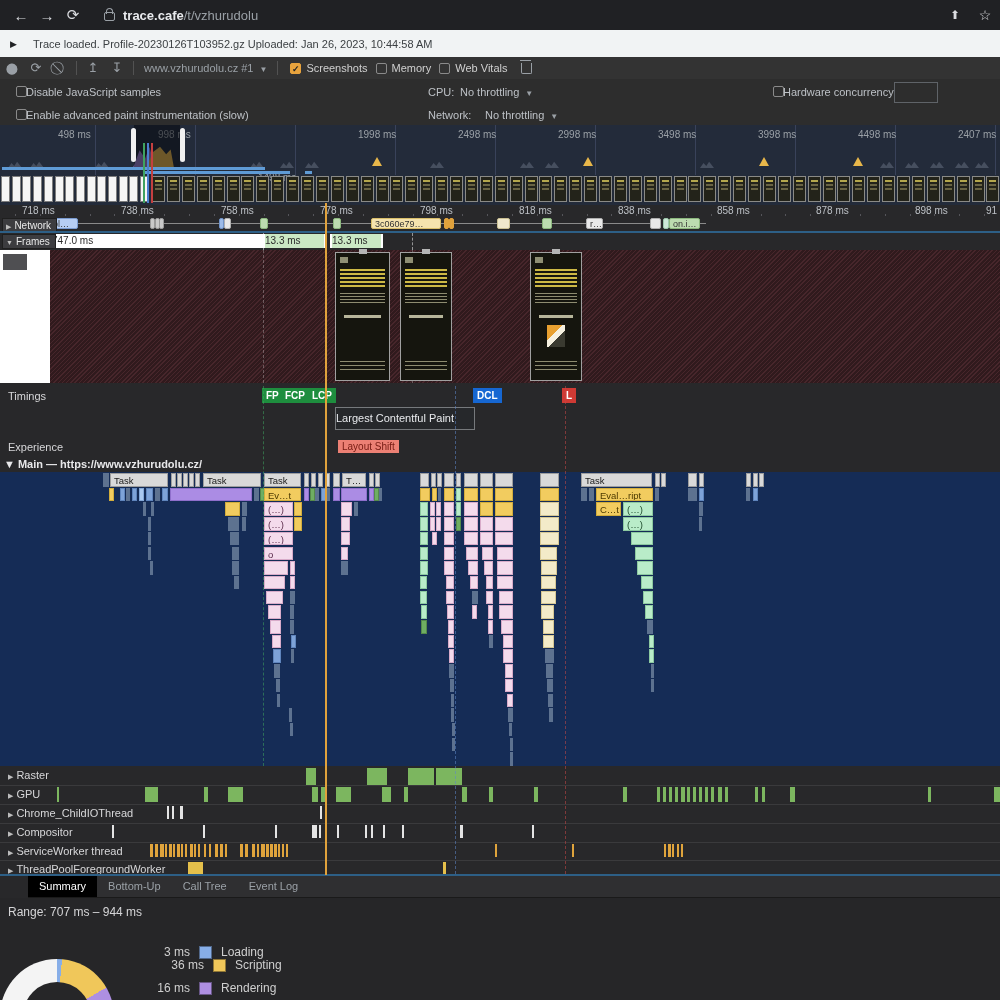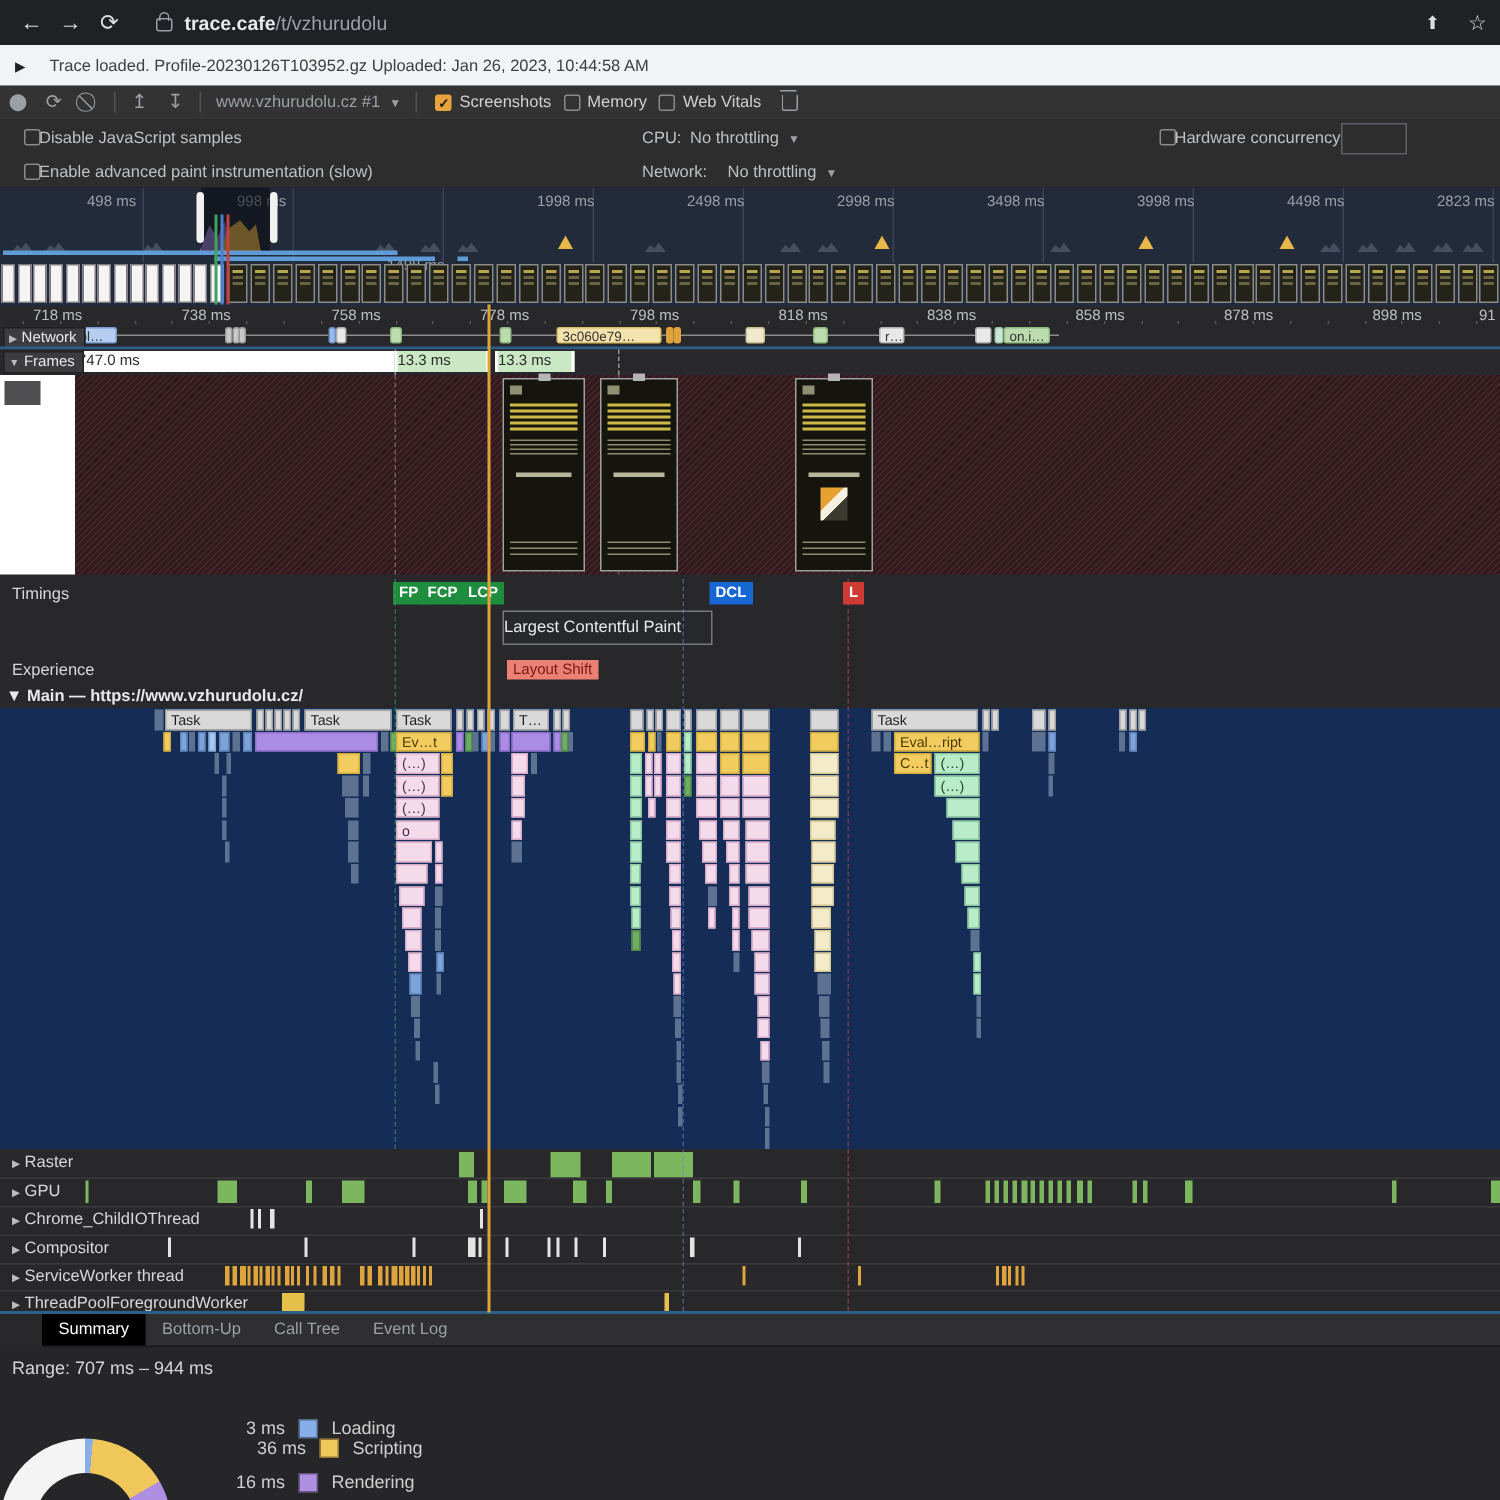--- a/index.html
+++ b/index.html
@@ -189,21 +189,21 @@
       <div class="ov-grid" style="left: 995px;"></div>
       <div class="ov-tick" style="left: 58px;">498 ms</div>
       <div class="ov-tick" style="left: 158px;">998 ms</div>
       <div class="ov-tick" style="left: 258px; margin-top: 43px;">1498 ms</div>
       <div class="ov-tick" style="left: 358px;">1998 ms</div>
       <div class="ov-tick" style="left: 458px;">2498 ms</div>
       <div class="ov-tick" style="left: 558px;">2998 ms</div>
       <div class="ov-tick" style="left: 658px;">3498 ms</div>
       <div class="ov-tick" style="left: 758px;">3998 ms</div>
       <div class="ov-tick" style="left: 858px;">4498 ms</div>
-      <div class="ov-tick" style="left: 958px;">2823 ms</div>
+      <div class="ov-tick" style="left: 958px;">2407 ms</div>
       <div class="peak" style="left: 8px; top: 36px; width: 14px; height: 7px; background: rgb(138, 147, 166); opacity: 0.35; clip-path: polygon(0px 100%, 25% 30%, 45% 70%, 65% 10%, 85% 60%, 100% 100%);"></div>
       <div class="peak" style="left: 30px; top: 36px; width: 14px; height: 7px; background: rgb(138, 147, 166); opacity: 0.35; clip-path: polygon(0px 100%, 25% 30%, 45% 70%, 65% 10%, 85% 60%, 100% 100%);"></div>
       <div class="peak" style="left: 95px; top: 36px; width: 14px; height: 7px; background: rgb(138, 147, 166); opacity: 0.35; clip-path: polygon(0px 100%, 25% 30%, 45% 70%, 65% 10%, 85% 60%, 100% 100%);"></div>
       <div class="peak" style="left: 250px; top: 36px; width: 14px; height: 7px; background: rgb(138, 147, 166); opacity: 0.35; clip-path: polygon(0px 100%, 25% 30%, 45% 70%, 65% 10%, 85% 60%, 100% 100%);"></div>
       <div class="peak" style="left: 280px; top: 36px; width: 14px; height: 7px; background: rgb(138, 147, 166); opacity: 0.35; clip-path: polygon(0px 100%, 25% 30%, 45% 70%, 65% 10%, 85% 60%, 100% 100%);"></div>
       <div class="peak" style="left: 305px; top: 36px; width: 14px; height: 7px; background: rgb(138, 147, 166); opacity: 0.35; clip-path: polygon(0px 100%, 25% 30%, 45% 70%, 65% 10%, 85% 60%, 100% 100%);"></div>
       <div class="peak" style="left: 430px; top: 36px; width: 14px; height: 7px; background: rgb(138, 147, 166); opacity: 0.35; clip-path: polygon(0px 100%, 25% 30%, 45% 70%, 65% 10%, 85% 60%, 100% 100%);"></div>
       <div class="peak" style="left: 520px; top: 36px; width: 14px; height: 7px; background: rgb(138, 147, 166); opacity: 0.35; clip-path: polygon(0px 100%, 25% 30%, 45% 70%, 65% 10%, 85% 60%, 100% 100%);"></div>
       <div class="peak" style="left: 545px; top: 36px; width: 14px; height: 7px; background: rgb(138, 147, 166); opacity: 0.35; clip-path: polygon(0px 100%, 25% 30%, 45% 70%, 65% 10%, 85% 60%, 100% 100%);"></div>
       <div class="peak" style="left: 700px; top: 36px; width: 14px; height: 7px; background: rgb(138, 147, 166); opacity: 0.35; clip-path: polygon(0px 100%, 25% 30%, 45% 70%, 65% 10%, 85% 60%, 100% 100%);"></div>

